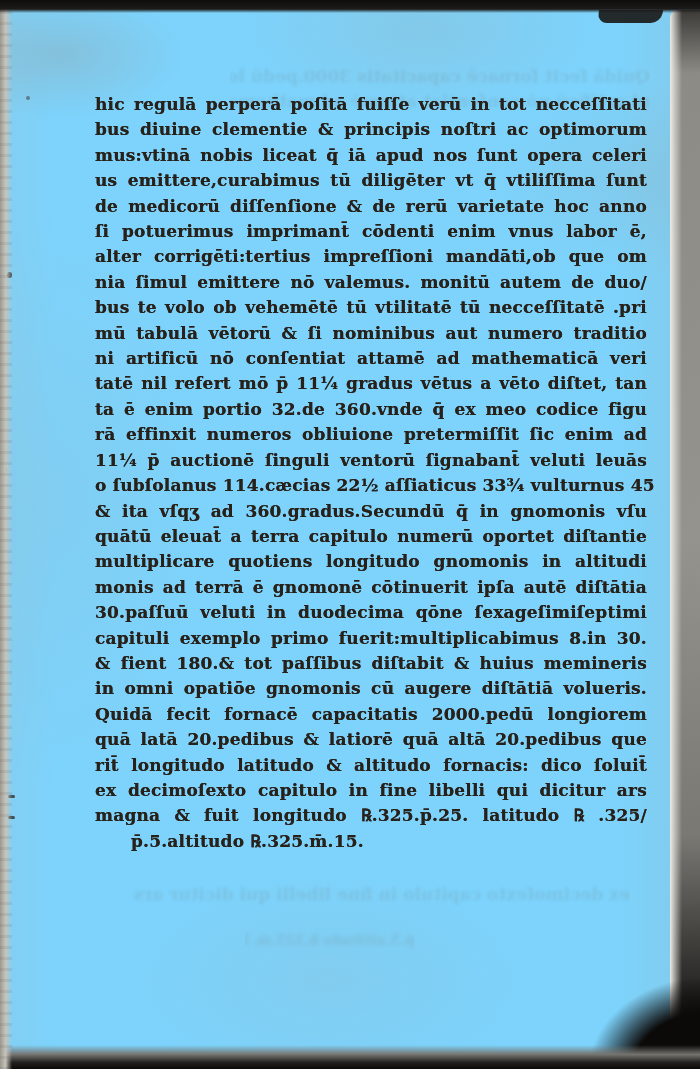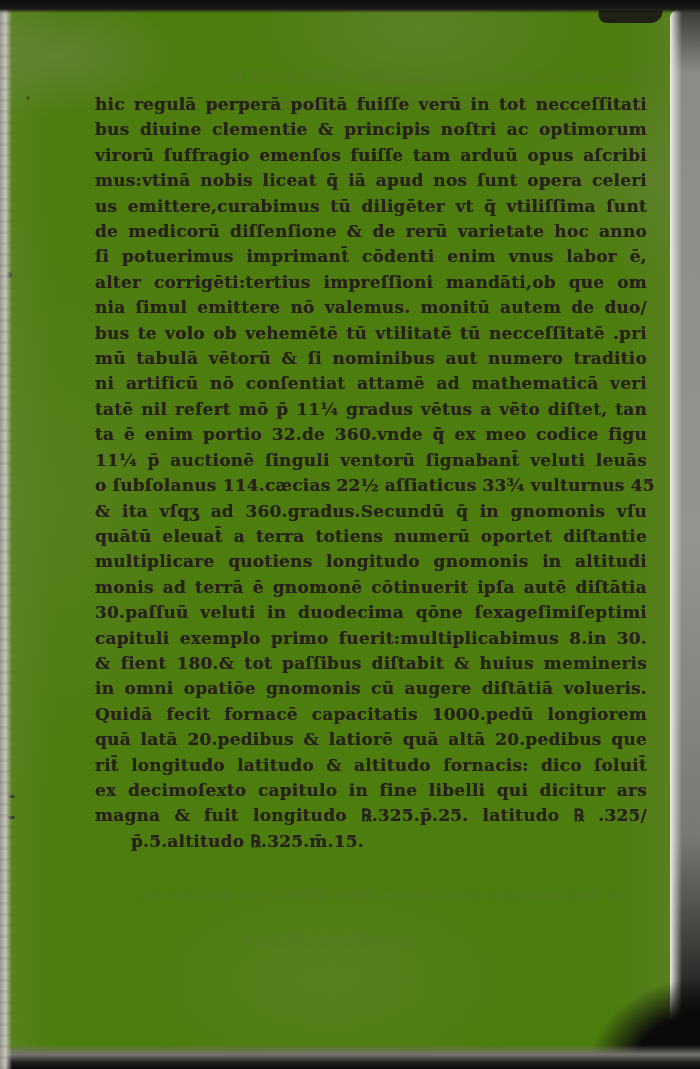--- a/index.html
+++ b/index.html
@@ -1,20 +1,20 @@
 <!DOCTYPE html>
 <html><head>
 <meta charset="utf-8">
 <style>
   html,body{margin:0;padding:0;background:#3a3a38;}
   .scan{
     position:relative;
     width:700px;height:1069px;
     margin:0 auto;
-    background:#4d7c0f;
+    background:#7dd3fc;
     overflow:hidden;
     font-family:"DejaVu Serif", serif;
   }
   
   .paper-texture{
     position:absolute;inset:0;
     background:
       radial-gradient(ellipse 180px 90px at 60px 55px, rgba(150,145,135,.28), rgba(150,145,135,0) 70%),
       radial-gradient(ellipse 260px 120px at 420px 30px, rgba(160,155,145,.18), rgba(160,155,145,0) 70%),
       radial-gradient(ellipse 220px 140px at 640px 180px, rgba(150,145,138,.14), rgba(150,145,138,0) 70%),
@@ -87,43 +87,43 @@
   <div class="ghost ghost-bottom">
     <div class="gline">ex decimoſexto capitulo in fine libelli qui dicitur ars</div>
   </div>
   <div class="ghost ghost-small">
     <div class="gline">p̄.5.altitudo ℞.325.m̄.15.</div>
   </div>
 
   <div class="textblock">
     <div class="line">hic regulā perperā poſitā fuiſſe verū in tot necceſſitati</div>
     <div class="line">bus diuine clementie &amp; principis noſtri ac optimorum</div>
-    <div class="line">virorū ſuffragio emenſos fuiſſe tam arduū opus aſcribi</div>
     <div class="line">mus:vtinā nobis liceat q̄ iā apud nos ſunt opera celeri</div>
     <div class="line">us emittere,curabimus tū diligēter vt q̄ vtiliſſima ſunt</div>
     <div class="line">de medicorū diſſenſione &amp; de rerū varietate hoc anno</div>
     <div class="line">ſi potuerimus imprimant̄ cōdenti enim vnus labor ē,</div>
     <div class="line">alter corrigēti:tertius impreſſioni mandāti,ob que om</div>
     <div class="line">nia ſimul emittere nō valemus. monitū autem de duo/</div>
     <div class="line">bus te volo ob vehemētē tū vtilitatē tū necceſſitatē .pri</div>
     <div class="line">mū tabulā vētorū &amp; ſi nominibus aut numero traditio</div>
     <div class="line">ni artificū nō conſentiat attamē ad mathematicā veri</div>
     <div class="line">tatē nil refert mō p̄ 11¼ gradus vētus a vēto diſtet, tan</div>
     <div class="line">ta ē enim portio 32.de 360.vnde q̄ ex meo codice figu</div>
+    <div class="line">rā effinxit numeros obliuione pretermiſſit ſic enim ad</div>
     <div class="line">11¼ p̄ auctionē ſinguli ventorū ſignabant̄ veluti leuās</div>
     <div class="line">o ſubſolanus 114.cæcias 22½ aſſiaticus 33¾ vulturnus 45</div>
     <div class="line">&amp; ita vſqʒ ad 360.gradus.Secundū q̄ in gnomonis vſu</div>
-    <div class="line">quātū eleuat̄ a terra totiens numerū oportet diſtantie</div>
+    <div class="line">quātū eleuat̄ a terra capitulo numerū oportet diſtantie</div>
     <div class="line">multiplicare quotiens longitudo gnomonis in altitudi</div>
     <div class="line">monis ad terrā ē gnomonē cōtinuerit ipſa autē diſtātia</div>
     <div class="line">30.paſſuū veluti in duodecima qōne ſexageſimiſeptimi</div>
     <div class="line">capituli exemplo primo fuerit:multiplicabimus 8.in 30.</div>
     <div class="line">&amp; fient 180.&amp; tot paſſibus diſtabit &amp; huius memineris</div>
     <div class="line">in omni opatiōe gnomonis cū augere diſtātiā volueris.</div>
-    <div class="line">Quidā fecit fornacē capacitatis 1000.pedū longiorem</div>
+    <div class="line">Quidā fecit fornacē capacitatis 2000.pedū longiorem</div>
     <div class="line">quā latā 20.pedibus &amp; latiorē quā altā 20.pedibus que</div>
     <div class="line">rit̄ longitudo latitudo &amp; altitudo fornacis: dico ſoluit̄</div>
     <div class="line">ex decimoſexto capitulo in fine libelli qui dicitur ars</div>
     <div class="line">magna &amp; fuit longitudo ℞.325.p̄.25. latitudo ℞ .325/</div>
     <div class="line last">p̄.5.altitudo ℞.325.m̄.15.</div>
   </div>
 
   <div class="speck s1"></div>
   <div class="speck s2"></div>
   <div class="speck s3"></div>

